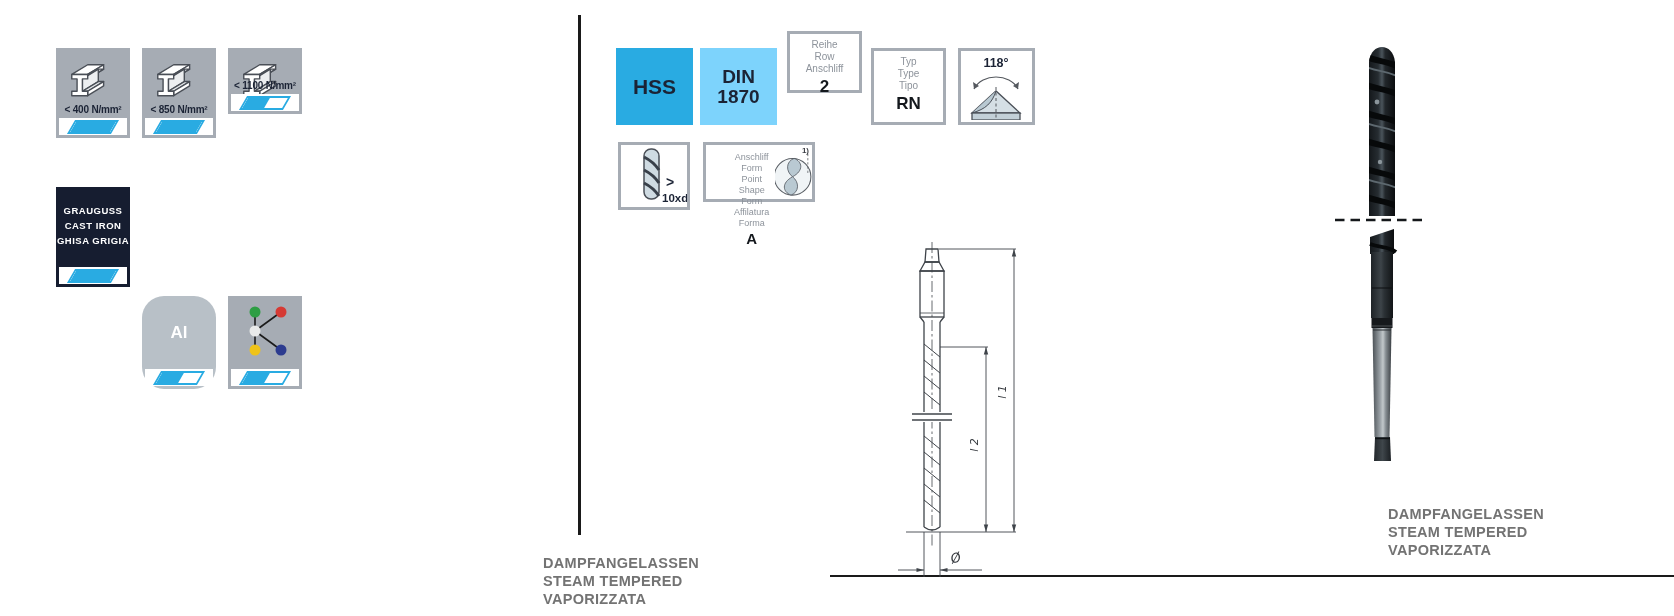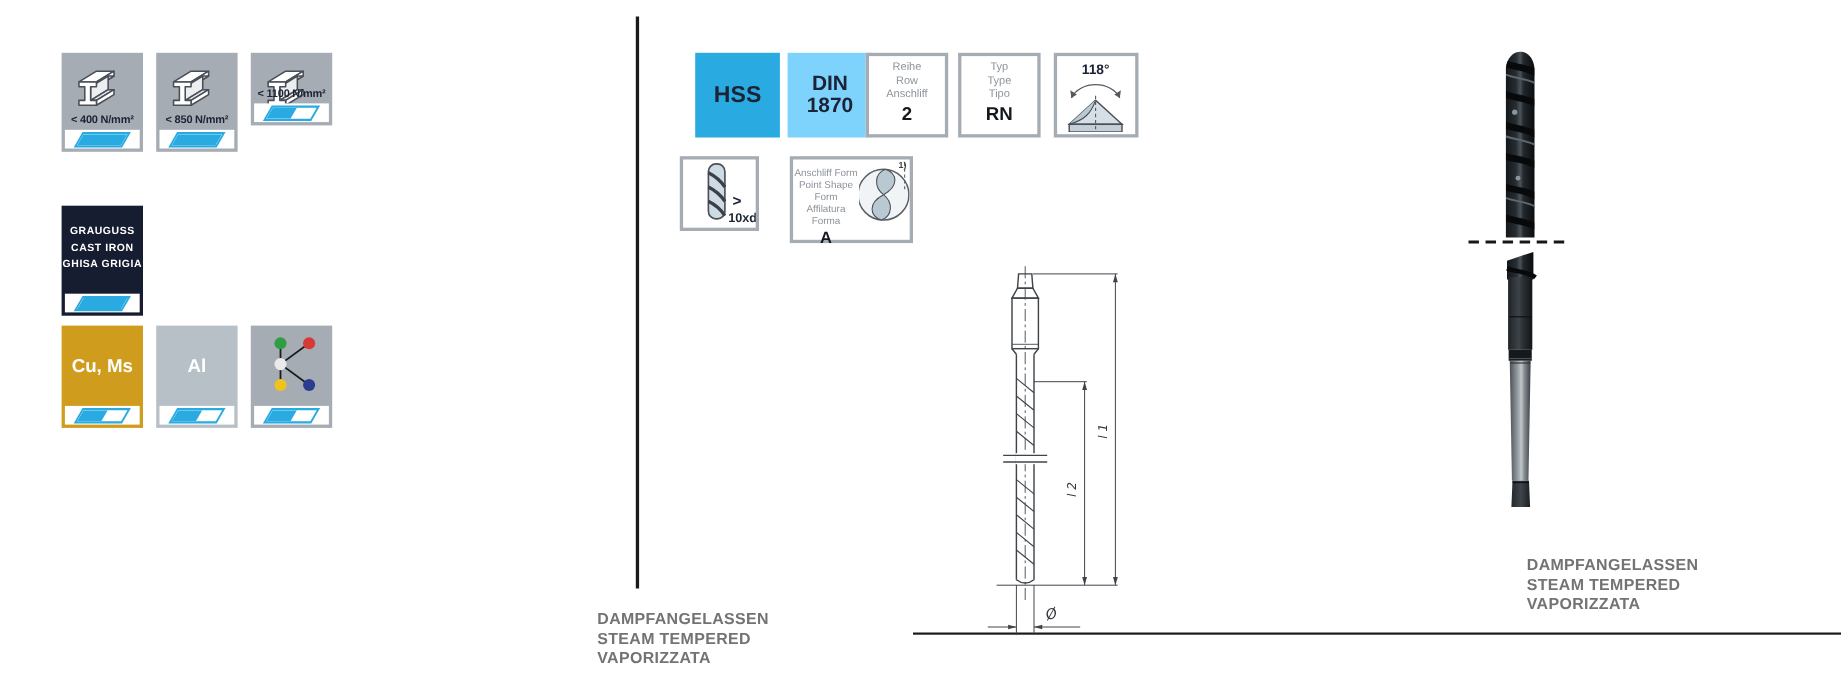--- a/index.html
+++ b/index.html
@@ -22,21 +22,21 @@
   .navy-bg{background:#161D30;}
   .gold-bg{background:#D09C1E;}
   .alu-bg{background:#B8C0C7;}
   .castiron-lines{padding-top:16px;text-align:center;color:#fff;font-weight:bold;
                   font-size:9.5px;line-height:15px;letter-spacing:0.5px;}
   .big-label{position:absolute;left:0;right:0;top:0;bottom:20px;display:flex;
              align-items:center;justify-content:center;color:#fff;font-weight:bold;font-size:17px;}
 
   
   .badge-solid{position:absolute;display:flex;flex-direction:column;align-items:center;
-               justify-content:center;color:#1B2335;font-weight:bold;margin-left:16px;}
+               justify-content:center;color:#1B2335;font-weight:bold;}
   .badge-frame{position:absolute;background:#fff;border:3px solid #A6ACB4;box-sizing:border-box;
                text-align:center;}
   .sm-lines{color:#8D939B;font-size:10px;line-height:12px;margin-top:5px;}
   .badge-value{font-size:17px;font-weight:bold;color:#14181D;margin-top:2px;}
   .anschliff{display:flex;}
   .anschliff .txtcol{width:62px;padding-top:5px;}
   .anschliff .sm-lines{font-size:9px;line-height:11px;margin-top:2px;}
   .footnote{position:absolute;top:1px;right:3px;font-size:8px;color:#3c3f45;font-weight:bold;}
 
   
@@ -121,30 +121,22 @@
       <div>CAST IRON</div>
       <div>GHISA GRIGIA</div>
     </div>
     <div class="strip">
       <span class="para fill-full">
           <span class="pfill"></span>
         </span>
     </div>
   </div>
 
-  <div class="mat gold-bg" style="left:56px;top:296px;height:93px;">
-    <div class="big-label">Cu, Ms</div>
-    <div class="strip">
-      <span class="para fill-half">
-          <span class="pfill"></span>
-        </span>
-    </div>
-  </div>
-
-  <div class="mat alu-bg" style="left:142px;top:296px;height:93px;">
+
+  <div class="mat alu-bg" style="left:142px;top:296px;height:93px;border-radius:22px;">
     <div class="big-label">Al</div>
     <div class="strip">
       <span class="para fill-half">
           <span class="pfill"></span>
         </span>
     </div>
   </div>
 
   <div class="mat gray-bg" style="left:228px;top:296px;height:93px;">
     <svg class="mat-icon" style="top:6px;" width="56" height="58" viewBox="0 0 56 58">
@@ -168,21 +160,21 @@
 
   <div class="badge-solid" style="left:616px;top:48px;width:77px;height:77px;background:#29ABE2;font-size:21px;">
     <span>HSS</span>
   </div>
 
   <div class="badge-solid" style="left:700px;top:48px;width:77px;height:77px;background:#7dd3fc;font-size:19px;line-height:20px;">
     <span>DIN</span>
     <span>1870</span>
   </div>
 
-  <div class="badge-frame" style="left:787px;top:48px;width:75px;height:77px;">
+  <div class="badge-frame" style="left:787px;top:31px;width:75px;height:62px;">
     <div class="sm-lines">
       <div>Reihe</div>
       <div>Row</div>
       <div>Anschliff</div>
     </div>
     <div class="badge-value">2</div>
   </div>
 
   <div class="badge-frame" style="left:871px;top:48px;width:75px;height:77px;">
     <div class="sm-lines">
@@ -210,21 +202,21 @@
     <svg width="66" height="62" viewBox="0 0 66 62">
       <rect x="23" y="4" width="15" height="50" rx="7" fill="#cfdbe2" stroke="#4a4f57" stroke-width="1.5"></rect>
       <path d="M23,12 C29,15 34,19 38,25" fill="none" stroke="#39404a" stroke-width="3"></path>
       <path d="M23,25 C29,28 34,32 38,38" fill="none" stroke="#39404a" stroke-width="3"></path>
       <path d="M23,38 C29,41 34,45 38,51" fill="none" stroke="#39404a" stroke-width="3"></path>
       <text x="45" y="42" font-size="14" font-weight="bold" fill="#1B2335" font-family="Liberation Sans, sans-serif">&gt;</text>
       <text x="41" y="57" font-size="11.5" font-weight="bold" fill="#1B2335" font-family="Liberation Sans, sans-serif">10xd</text>
     </svg>
   </div>
 
-  <div class="badge-frame anschliff" style="left:718px;top:142px;width:112px;height:79px;">
+  <div class="badge-frame anschliff" style="left:703px;top:142px;width:112px;height:60px;padding-left:22px;">
     <div class="txtcol">
       <div class="sm-lines">
         <div>Anschliff Form</div>
         <div>Point Shape Form</div>
         <div>Affilatura Forma</div>
       </div>
       <div class="badge-value" style="font-size:15px;margin-top:1px;">A</div>
     </div>
     <svg width="48" height="62" viewBox="0 0 48 62">
       <circle cx="23" cy="32" r="24" fill="#f0f4f6" stroke="#5a5f65" stroke-width="1.4"></circle>

